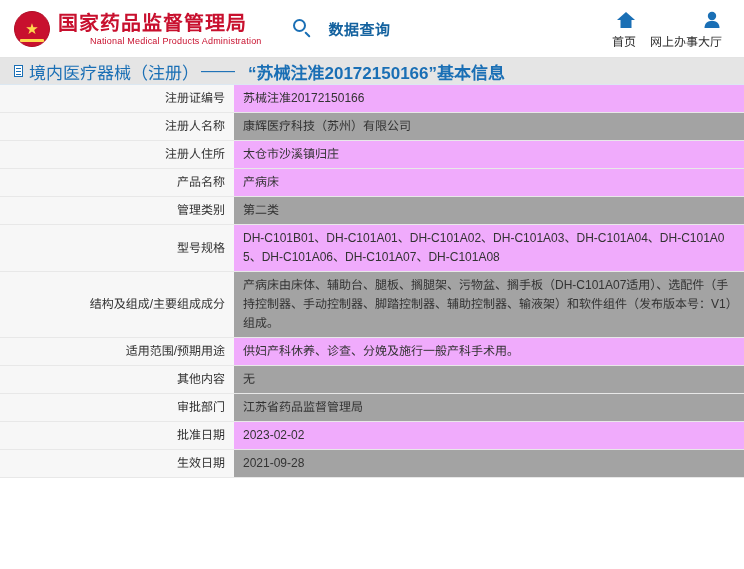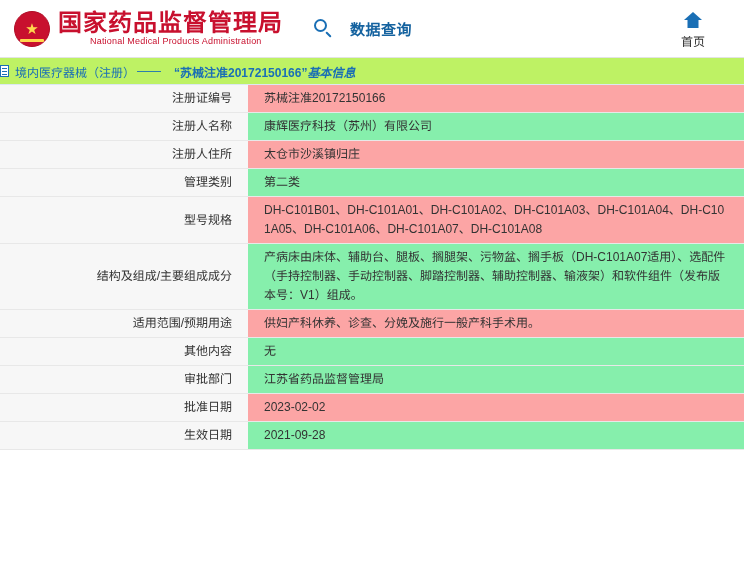--- a/index.html
+++ b/index.html
@@ -60,21 +60,21 @@
     background: #ffd84d;
     border-radius: 1px;
   }
   .org-names {
     display: flex;
     flex-direction: column;
     justify-content: center;
     margin-right: 26px;
   }
   .org-cn {
-    font-size: 24px;
+    font-size: 20px;
     font-weight: bold;
     color: #c8102e;
     letter-spacing: 1px;
     line-height: 24px;
   }
   .org-en {
     font-size: 9px;
     color: #c8102e;
     line-height: 12px;
     letter-spacing: 0.2px;
@@ -118,21 +118,21 @@
   .header-spacer { flex: 1 1 auto; }
   .nav {
     display: flex;
     align-items: flex-start;
     gap: 28px;
     padding-right: 4px;
   }
   .nav-item {
     display: flex;
     flex-direction: column;
-    align-items: center;
+    align-items: flex-end;
     width: 58px;
     cursor: pointer;
   }
   .nav-icon {
     height: 22px;
     display: flex;
     align-items: center;
     justify-content: center;
     color: #1a6fb5;
   }
@@ -140,26 +140,27 @@
   .nav-text {
     font-size: 12px;
     color: #333333;
     margin-top: 1px;
     white-space: nowrap;
   }
 
   
   .crumb {
     height: 27px;
-    background: #bef264;
+    background: #e5e5e5;
     border-bottom: 1px solid #dce8f2;
     display: flex;
     align-items: center;
-    box-sizing: border-box;
-    font-size: 12px;
+    padding-left: 14px;
+    box-sizing: border-box;
+    font-size: 17px;
   }
   .crumb .doc-icon {
     width: 11px; height: 13px;
     flex: 0 0 11px;
     position: relative;
     margin-right: 4px;
   }
   .crumb .doc-icon .sheet {
     position: absolute;
     left: 0; top: 0;
@@ -174,54 +175,54 @@
     width: 5px;
     height: 1px;
     background: #1a6fb5;
   }
   .crumb .doc-icon .l1 { top: 3px; }
   .crumb .doc-icon .l2 { top: 6px; }
   .crumb .doc-icon .l3 { top: 9px; }
   .crumb-text { color: #1a6fb5; }
   .crumb-sep { color: #1a6fb5; margin: 0 2px; }
   .crumb-reg { color: #1a6fb5; font-weight: bold; margin-left: 11px; }
-  .crumb-tail { color: #1a6fb5; font-weight: bold; font-style: italic; }
+  .crumb-tail { color: #1a6fb5; font-weight: bold; }
 
   
   .table-wrap {
     padding: 0;
   }
   table.info {
     width: 744px;
     border-collapse: collapse;
     table-layout: fixed;
     font-size: 12px;
   }
   table.info tr { }
   table.info td {
     border-bottom: 1px solid #e8e8e8;
-    padding: 4px 16px;
+    padding: 4px 9px;
     vertical-align: middle;
     line-height: 19px;
   }
   td.label {
     width: 216px;
     text-align: right;
     background: #f7f7f7;
     color: #333333;
     padding-right: 10px;
     white-space: nowrap;
   }
   td.value {
     color: #333333;
-    background: #fca5a5;
+    background: #f0abfc;
     padding-left: 10px;
     word-break: break-all;
   }
-  tr.alt td.value { background: #86efac; }
+  tr.alt td.value { background: #a3a3a3; }
 </style>
 </head>
 <body>
 
 <div class="header">
   <div class="emblem">
     <div class="circle"></div>
     <div class="star">★</div>
     <div class="bar"></div>
   </div>
@@ -241,20 +242,29 @@
   <div class="header-spacer"></div>
 
   <div class="nav">
     <div class="nav-item">
       <div class="nav-icon">
         <svg width="20" height="18" viewBox="0 0 20 18" aria-hidden="true">
           <path d="M10 1 L19 9 H15.5 V17 H4.5 V9 H1 Z" fill="#1a6fb5"></path>
         </svg>
       </div>
       <div class="nav-text">首页</div>
+    </div>
+    <div class="nav-item">
+      <div class="nav-icon">
+        <svg width="20" height="18" viewBox="0 0 20 18" aria-hidden="true">
+          <circle cx="10" cy="5" r="4.2" fill="#1a6fb5"></circle>
+          <path d="M2.5 17 C2.5 11.8 6 10 10 10 C14 10 17.5 11.8 17.5 17 Z" fill="#1a6fb5"></path>
+        </svg>
+      </div>
+      <div class="nav-text">网上办事大厅</div>
     </div>
   </div>
 </div>
 
 <div class="crumb">
   <span class="doc-icon">
     <span class="sheet"></span>
     <span class="line l1"></span>
     <span class="line l2"></span>
     <span class="line l3"></span>
@@ -273,20 +283,24 @@
         <td class="value">苏械注准20172150166</td>
       </tr>
       <tr class="alt">
         <td class="label">注册人名称</td>
         <td class="value">康辉医疗科技（苏州）有限公司</td>
       </tr>
       <tr>
         <td class="label">注册人住所</td>
         <td class="value">太仓市沙溪镇归庄</td>
       </tr>
+      <tr>
+        <td class="label">产品名称</td>
+        <td class="value">产病床</td>
+      </tr>
       <tr class="alt">
         <td class="label">管理类别</td>
         <td class="value">第二类</td>
       </tr>
       <tr>
         <td class="label">型号规格</td>
         <td class="value">DH-C101B01、DH-C101A01、DH-C101A02、DH-C101A03、DH-C101A04、DH-C101A05、DH-C101A06、DH-C101A07、DH-C101A08</td>
       </tr>
       <tr class="alt">
         <td class="label">结构及组成/主要组成成分</td>

